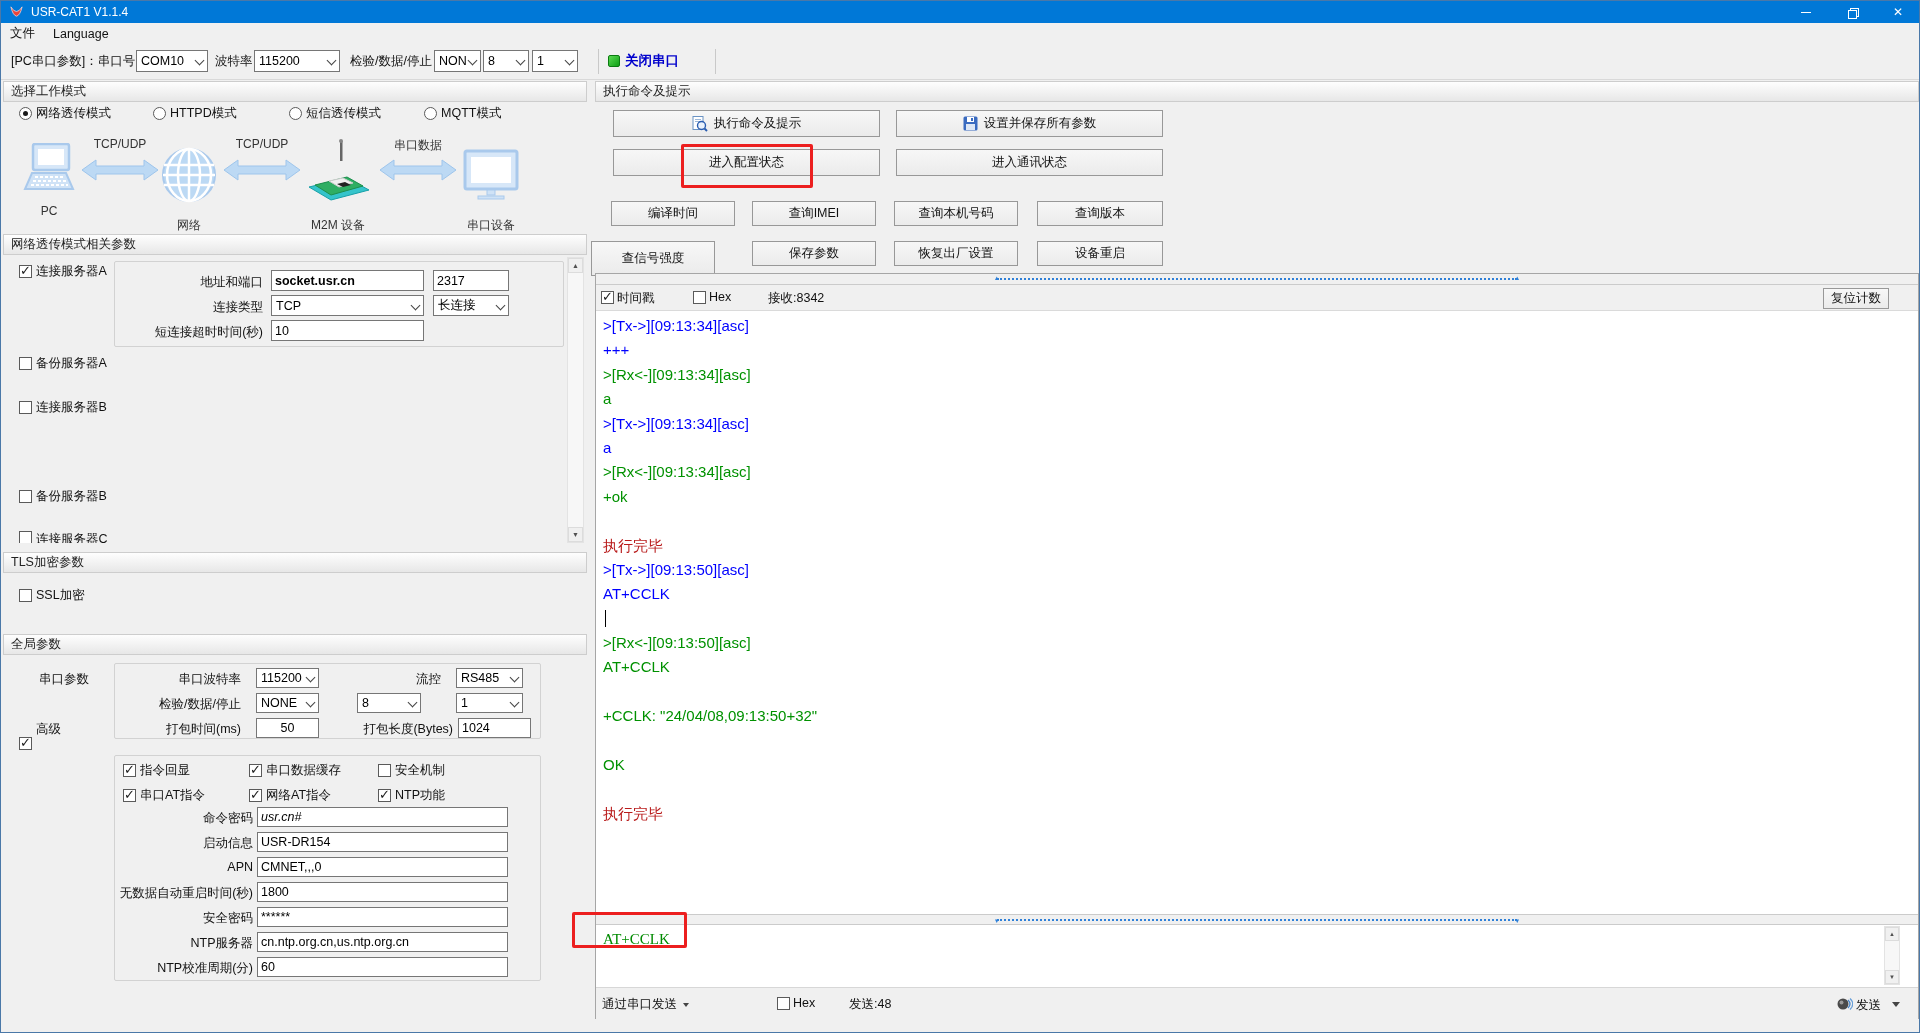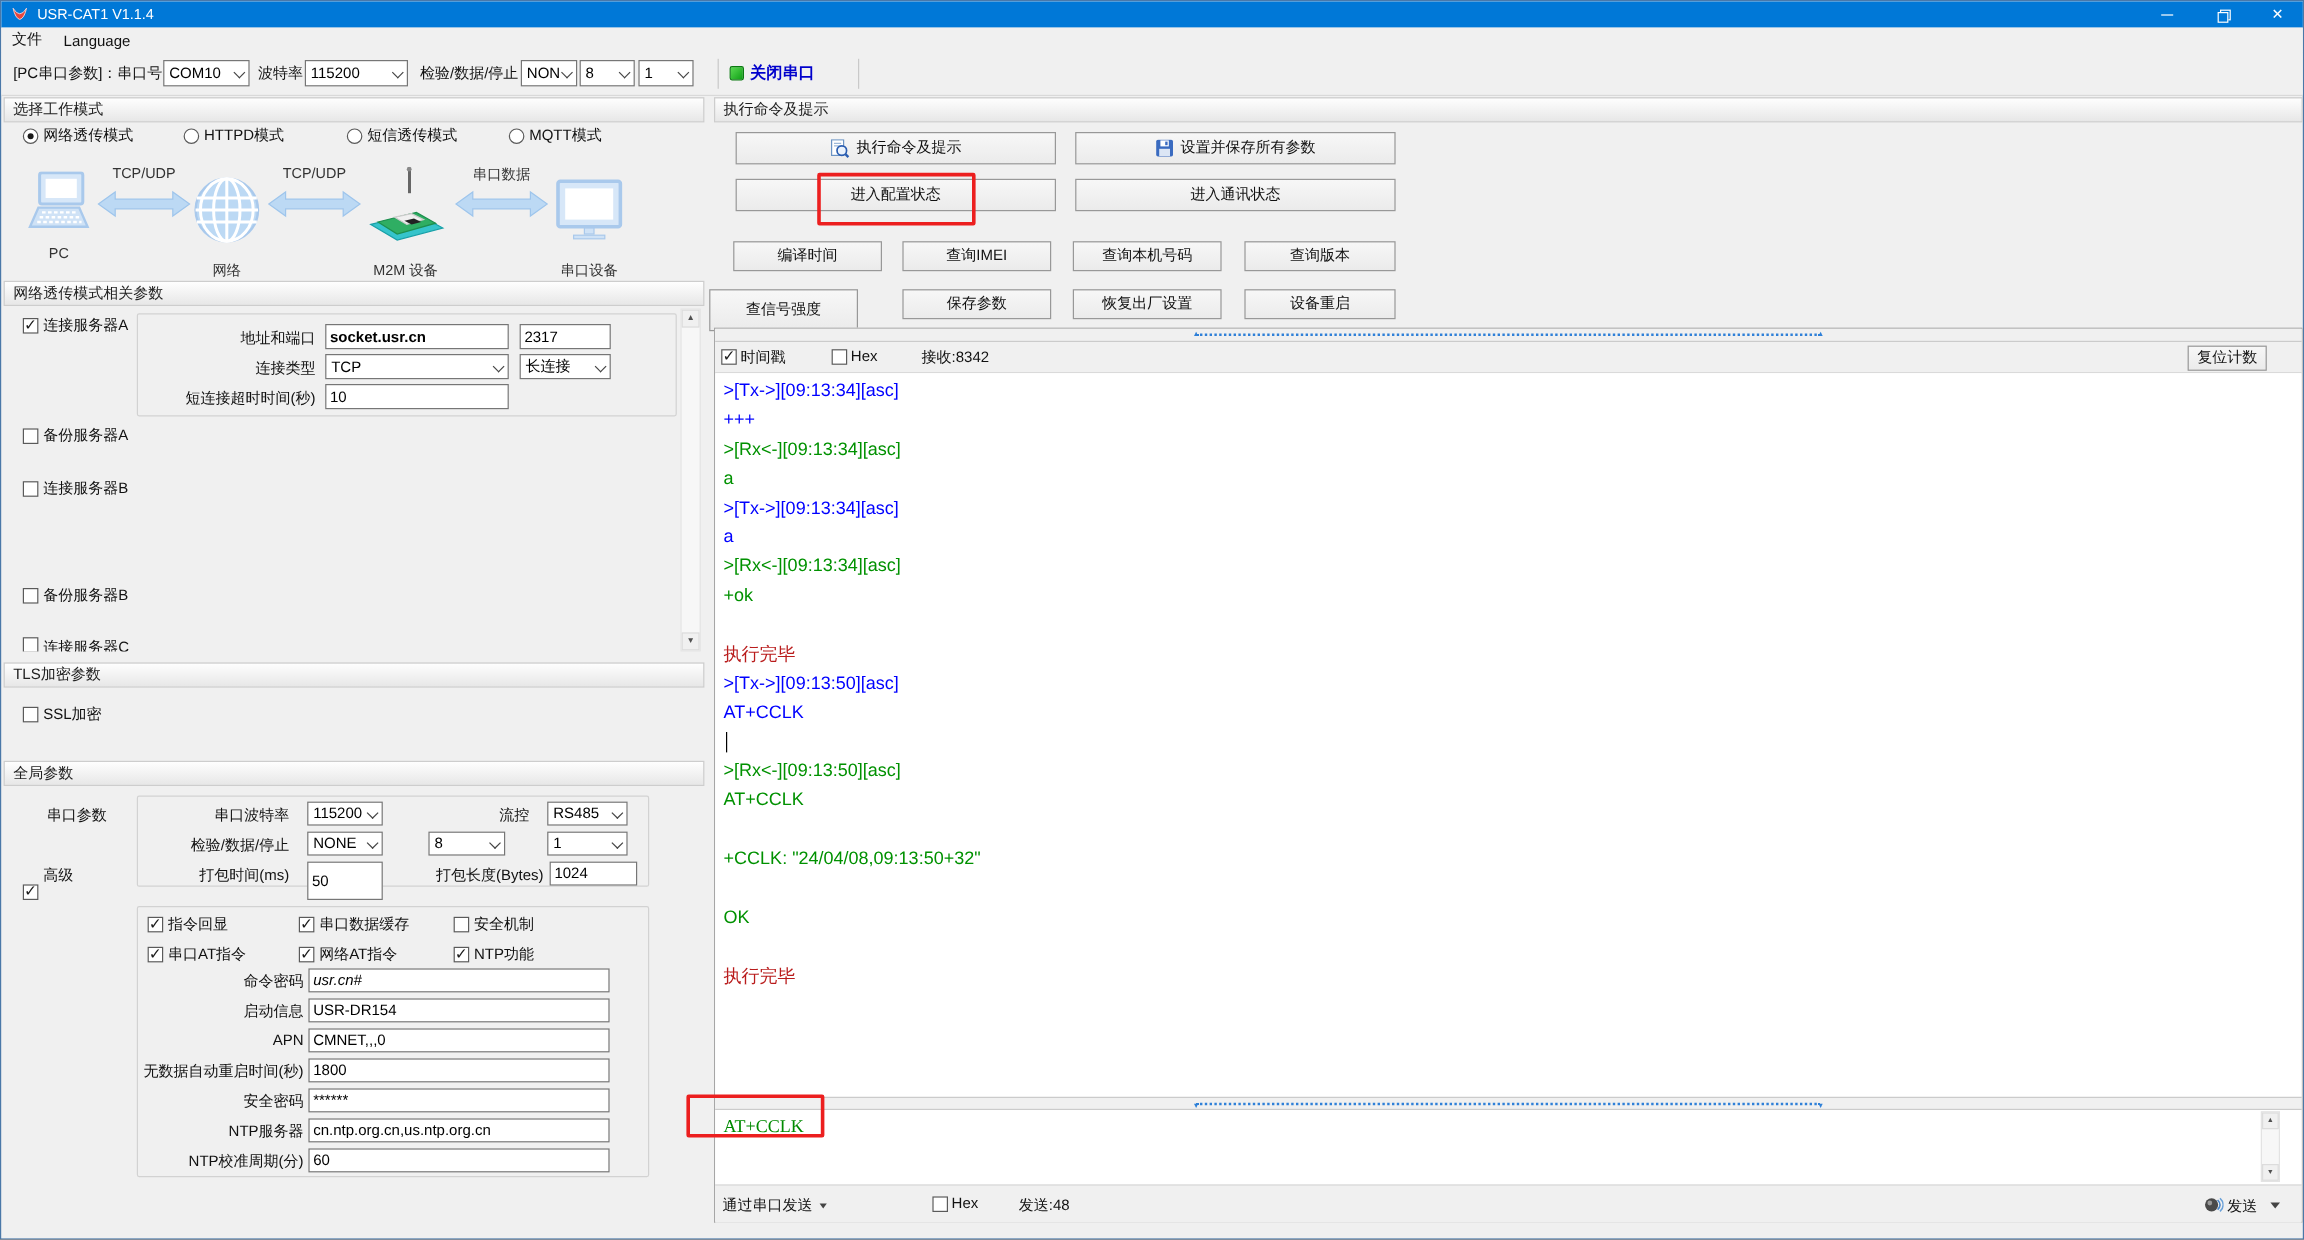--- a/index.html
+++ b/index.html
@@ -262,21 +262,21 @@
     </div>
     <div class="combo" style="left:356px;top:692px;width:64px;height:20px">
       <span class="tx">8</span>
         <span class="chev"></span>
     </div>
     <div class="combo" style="left:455px;top:692px;width:67px;height:20px">
       <span class="tx">1</span>
         <span class="chev"></span>
     </div>
     <span class="lbl lblr" style="left:150px;top:720px;width:90px">打包时间(ms)</span>
-    <input class="inp" style="left: 255px; top: 717px; width: 63px; height: 32px;" value="50">
+    <input class="inp" style="left: 255px; top: 717px; width: 63px; height: 20px; text-align: center;" value="50">
     <span class="lbl lblr" style="left:358px;top:720px;width:94px">打包长度(Bytes)</span>
     <input class="inp" style="left: 457px; top: 717px; width: 73px; height: 20px;" value="1024">
 
     <span class="cb checked" style="left:18px;top:736px"></span>
     <span class="lbl" style="left:35px;top:720px">高级</span>
 
     <div class="gbox" style="left:113px;top:754px;width:427px;height:226px"></div>
 
     <span class="cb checked" style="left:122px;top:763px"></span>
     <span class="lbl" style="left:139px;top:761px">指令回显</span>

